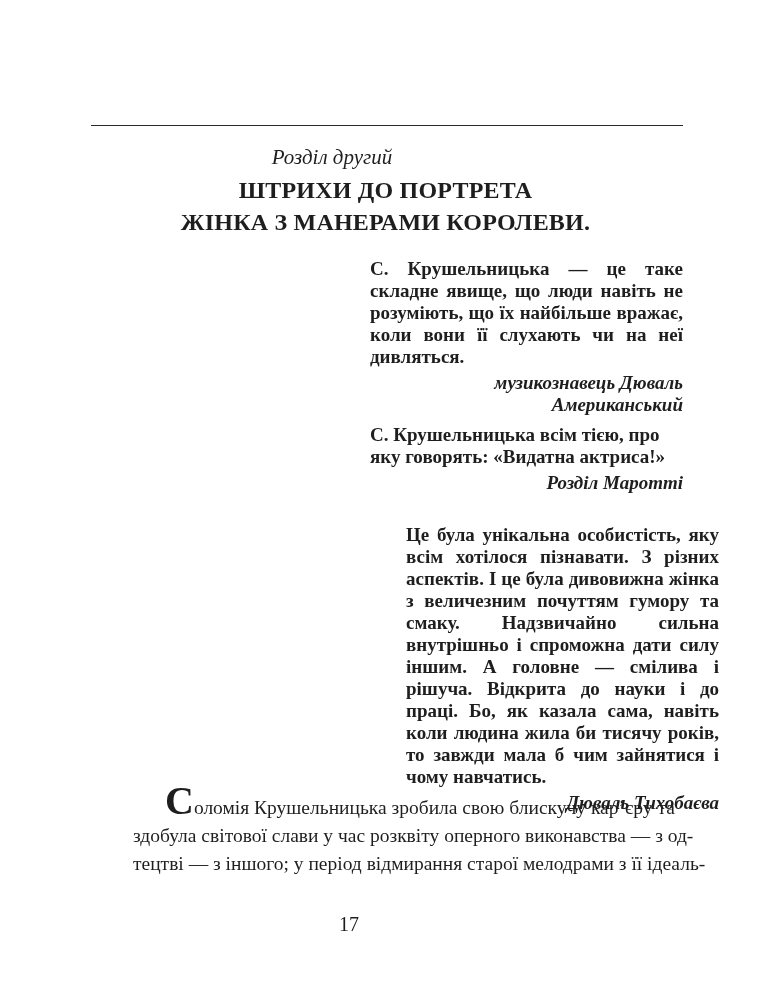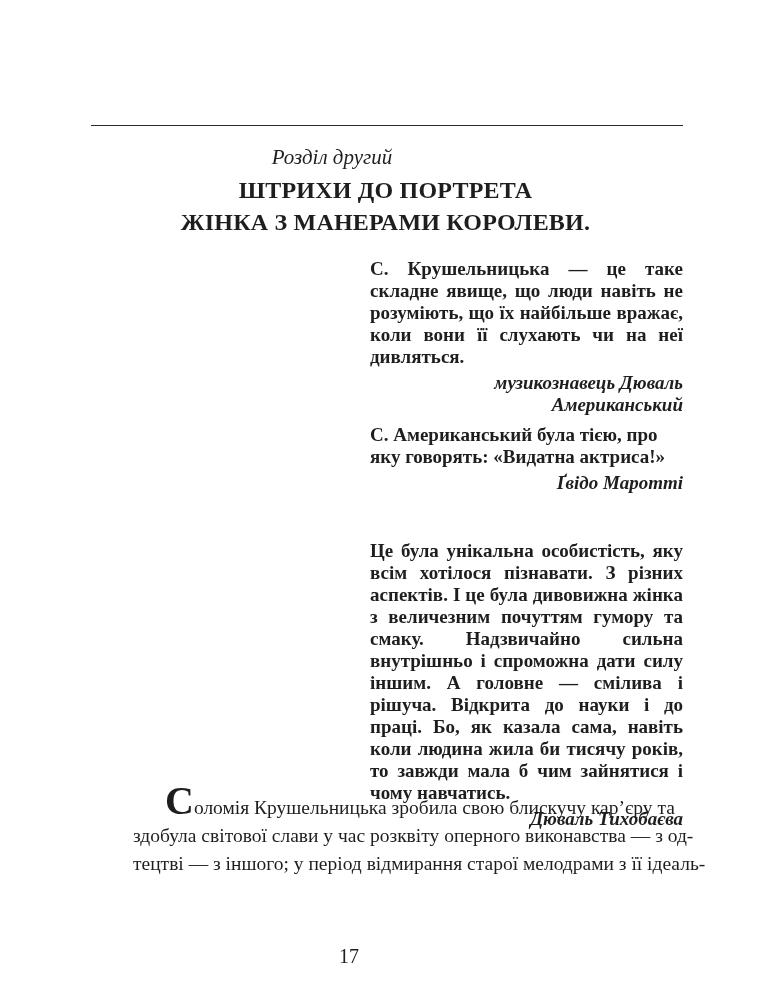--- a/index.html
+++ b/index.html
@@ -23,31 +23,31 @@
     }
     .epi {
       position: absolute; left: 370px; width: 313px;
       font-size: 19px; line-height: 22px; font-weight: bold;
     }
     .epi .quote { text-align: left; }
     .epi .quote.justify { text-align: justify; text-align-last: left; }
     .epi .attr { text-align: right; font-style: italic; margin-top: 4px; }
     #epi1 { top: 258px; }
     #epi2 { top: 424px; }
-    #epi3 { top: 540px; }
+    #epi3 { top: 524px; margin-left: 36px; }
     .body-text {
       position: absolute; left: 105px; width: 592px; top: 791px;
       font-size: 19.5px; line-height: 28px; text-align: justify; text-align-last: left; margin-left: 28px;
     }
     .body-text .line { display: block; white-space: nowrap; }
     .body-text .first { padding-left: 32px; }
     .dropcap { font-size: 40px; font-weight: bold; line-height: 20px; }
     .page-number {
       position: absolute; left: 0; width: 698px; top: 913px;
-      text-align: center; font-size: 20px; margin-top: 32px;
+      text-align: center; font-size: 20px;
     }
   </style>
 </head>
 <body>
 
 <div class="rule"></div>
 
 <div class="chapter-label">Розділ другий</div>
 <div class="chapter-title">
   <div>ШТРИХИ ДО ПОРТРЕТА</div>
@@ -56,22 +56,22 @@
 
 <div class="epi" id="epi1">
   <div class="quote justify">С. Крушельницька — це таке складне явище, що люди навіть не розуміють, що їх найбільше вражає, коли вони її слухають чи на неї дивляться.</div>
   <div class="attr">
     <div>музикознавець Дюваль</div>
     <div>Американський</div>
   </div>
 </div>
 
 <div class="epi" id="epi2">
-  <div class="quote">С. Американський була тією, про яку говорять: «Видатна актриса!»</div>
-  <div class="attr">Ґвідо Маротті</div>
+  <div class="quote">С. Крушельницька всім тією, про яку говорять: «Видатна актриса!»</div>
+  <div class="attr">Розділ Маротті</div>
 </div>
 
 <div class="epi" id="epi3">
   <div class="quote justify">Це була унікальна особистість, яку всім хотілося пізнавати. З різних аспектів. І це була дивовижна жінка з величезним почуттям гумору та смаку. Надзвичайно сильна внутрішньо і спроможна дати силу іншим. А головне — смілива і рішуча. Відкрита до науки і до праці. Бо, як казала сама, навіть коли людина жила би тисячу років, то завжди мала б чим зайнятися і чому навчатись.</div>
   <div class="attr">Дюваль Тихобаєва</div>
 </div>
 
 <div class="body-text">
   <span class="line first"><span class="dropcap">С</span><span>оломія Крушельницька зробила свою блискучу кар’єру та</span></span>
   <span class="line">здобула світової слави у час розквіту оперного виконавства — з од-</span>

